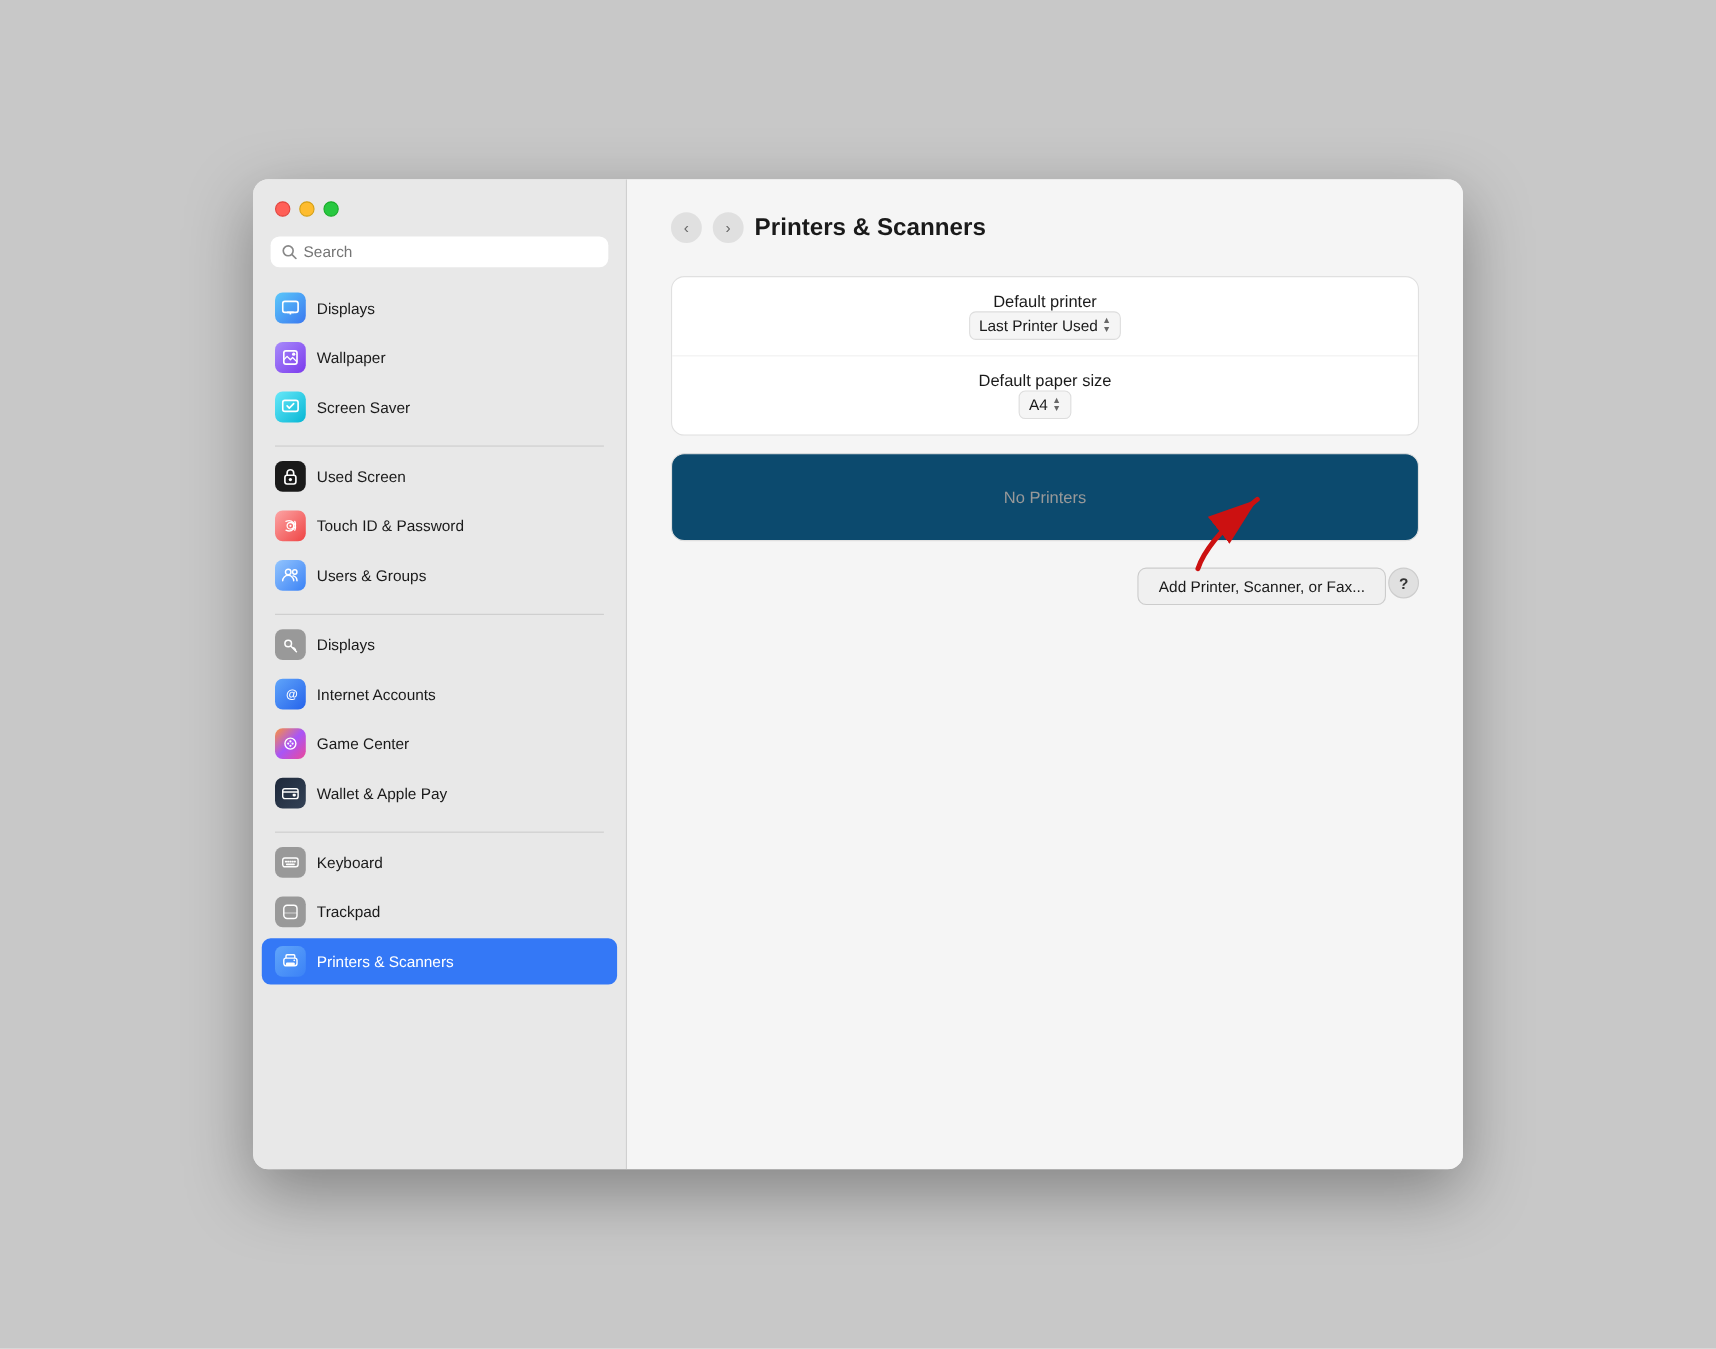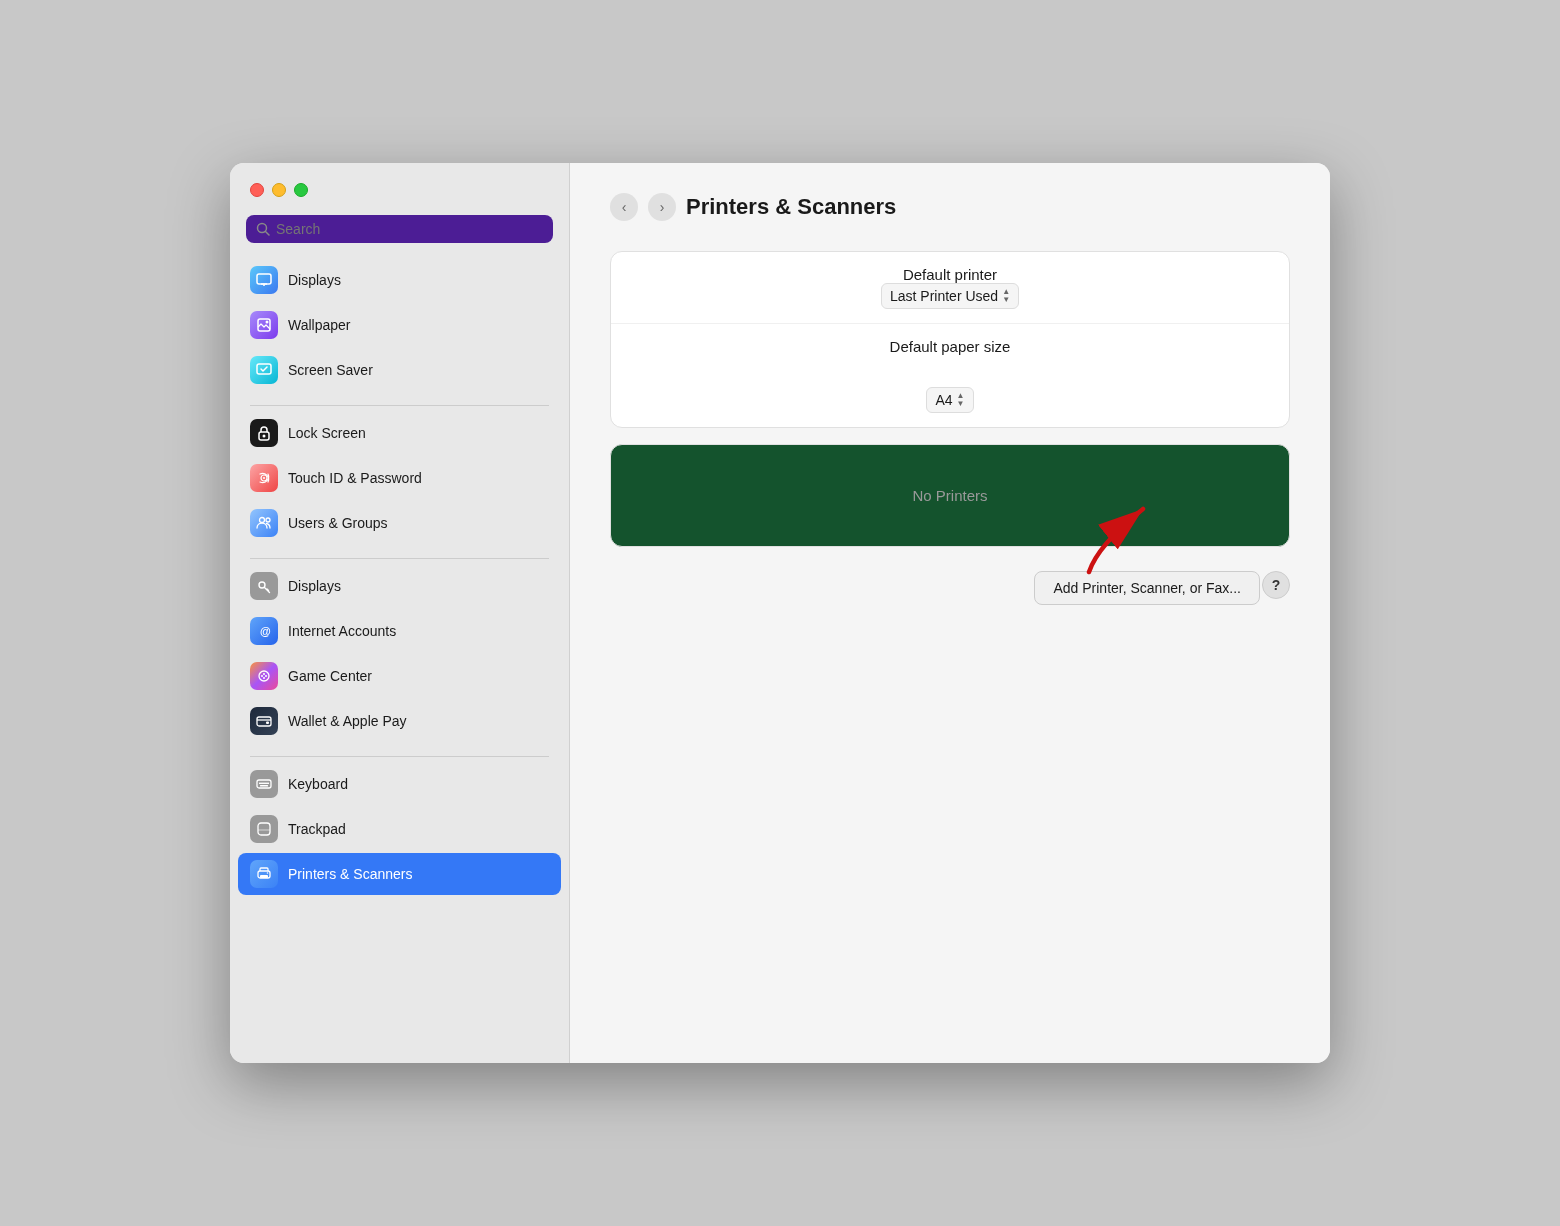--- a/index.html
+++ b/index.html
@@ -46,21 +46,21 @@
       cursor: pointer;
     }
     .traffic-light.close { background: #ff5f57; border: 1px solid #e0443e; }
     .traffic-light.minimize { background: #febc2e; border: 1px solid #d4a017; }
     .traffic-light.maximize { background: #28c840; border: 1px solid #1aab29; }
 
     .search-bar {
       margin: 0 16px 16px 16px;
       display: flex;
       align-items: center;
-      background: #4c1d95;
+      background: #ffffff;
       border-radius: 8px;
       padding: 6px 10px;
       gap: 6px;
     }
 
     .search-bar input {
       border: none;
       background: transparent;
       outline: none;
       font-size: 14px;
@@ -189,21 +189,20 @@
       justify-content: space-between;
       padding: 14px 20px;
       border-bottom: 1px solid #f0f0f0;
       font-size: 14px;
       color: #1a1a1a;
       flex-direction: column;
     }
 
     .settings-row:last-child {
       border-bottom: none;
-      gap: 32px;
     }
 
     .row-label {
       font-size: 15px;
       color: #1a1a1a;
     }
 
     .select-control {
       display: flex;
       align-items: center;
@@ -219,24 +218,24 @@
 
     .select-arrows {
       display: flex;
       flex-direction: column;
       font-size: 8px;
       line-height: 1;
       color: #666;
     }
 
     .no-printers-section {
-      background: #14532d;
+      background: #0c4a6e;
       border-radius: 12px;
       border: 1px solid #e0e0e0;
-      padding: 42px;
+      padding: 30px;
       display: flex;
       align-items: center;
       justify-content: center;
       margin-bottom: 16px;
       min-height: 80px;
     }
 
     .no-printers-text {
       font-size: 15px;
       color: #999;
@@ -342,21 +341,21 @@
 
     <div class="sidebar-section">
       <div class="sidebar-item">
         <div class="item-icon icon-lockscreen">
           <svg width="16" height="16" viewBox="0 0 16 16" fill="none">
             <rect x="3" y="7" width="10" height="8" rx="2" stroke="white" stroke-width="1.5"></rect>
             <path d="M5 7V5a3 3 0 016 0v2" stroke="white" stroke-width="1.5"></path>
             <circle cx="8" cy="11" r="1.5" fill="white"></circle>
           </svg>
         </div>
-        <span class="item-label">Lock Screen</span>
+        <span class="item-label">Used Screen</span>
       </div>
       <div class="sidebar-item">
         <div class="item-icon icon-touchid">
           <svg width="16" height="16" viewBox="0 0 16 16" fill="none">
             <circle cx="8" cy="8" r="3" stroke="white" stroke-width="1.2"></circle>
             <path d="M4 4a6 6 0 018 8" stroke="white" stroke-width="1.2" stroke-linecap="round"></path>
             <path d="M12 4a6 6 0 01-8 8" stroke="white" stroke-width="1.2" stroke-linecap="round"></path>
             <circle cx="8" cy="8" r="1" fill="white"></circle>
           </svg>
         </div>

